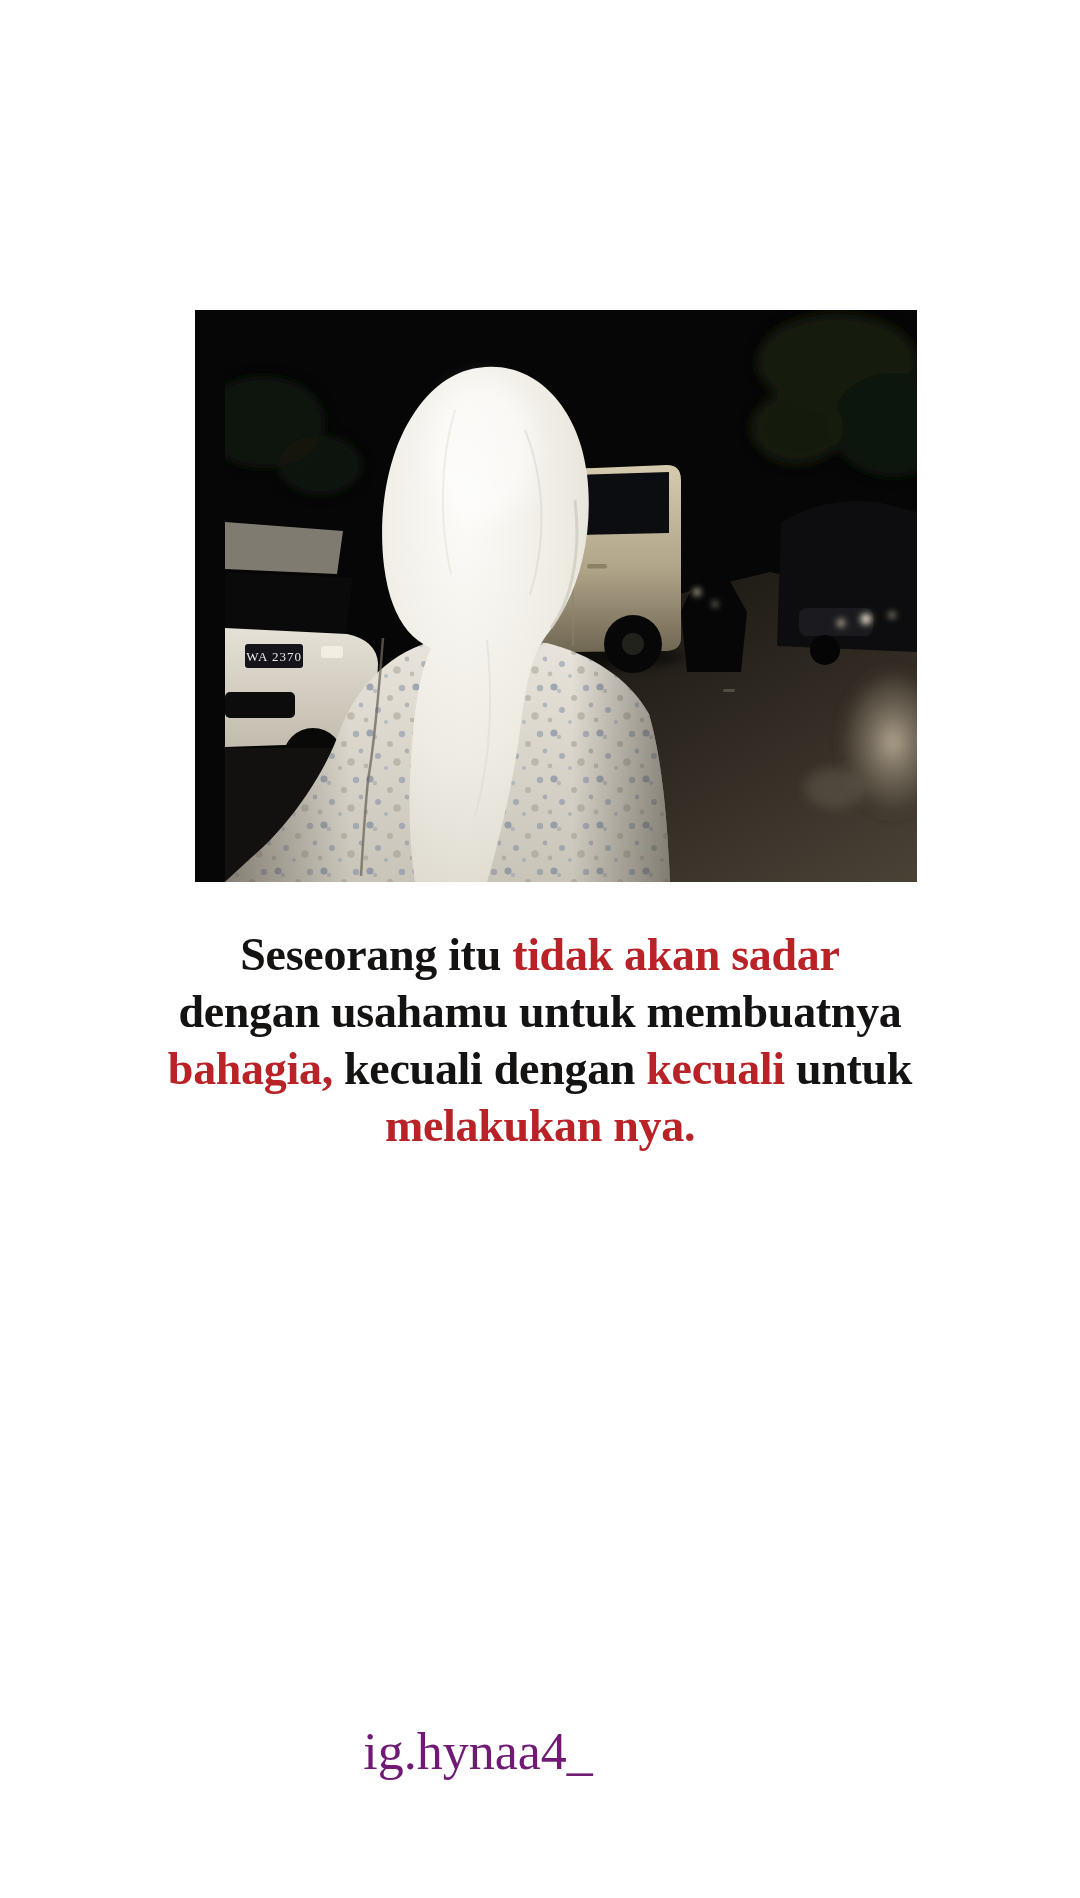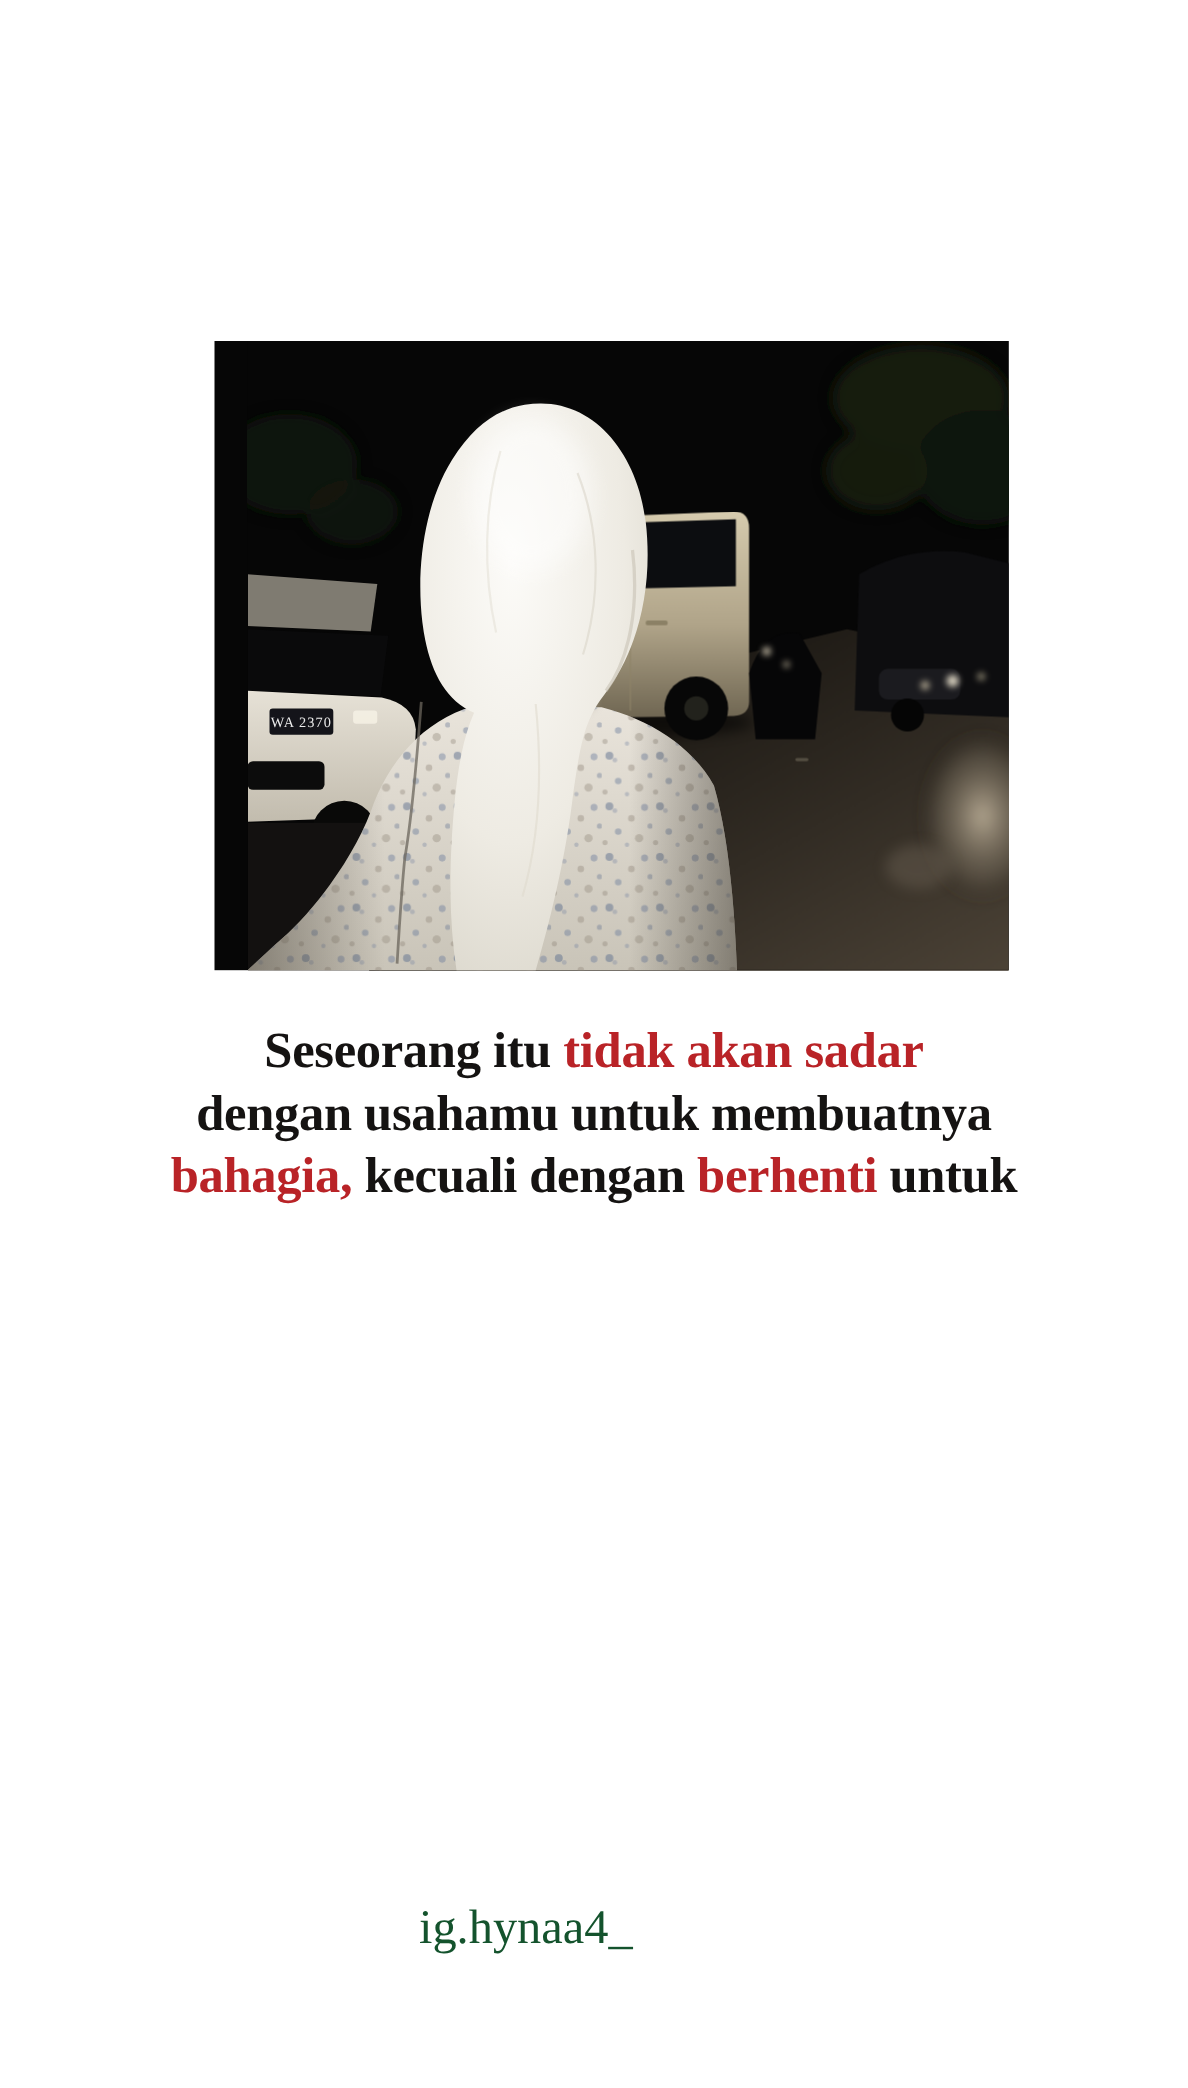--- a/index.html
+++ b/index.html
@@ -21,23 +21,23 @@
     line-height:57px;
     letter-spacing:-0.3px;
     color:var(--ink,#151312);
   }
   .quote-line{white-space:nowrap;}
   .seg-dark{color:var(--ink,#151312);text-align:right;}
   .seg-red{color:var(--red,#b92327);}
   .handle{
     position:absolute;left:0;top:1728px;width:956px;
     text-align:center;
-    font-size:44px;
+    font-size:52px;
     line-height:48px;
-    color:#14532d;
+    color:#701a75;
   }
 </style>
 </head>
 <body>
 
 <div class="card">
 
   <div class="photo" role="img" aria-label="Night photo of a woman seen from behind wearing a white hijab and a white floral dress, standing in a dark parking area beside a white car and a beige minivan">
     <svg viewBox="0 0 692 572" xmlns="http://www.w3.org/2000/svg">
       <defs>
@@ -188,18 +188,19 @@
           <path d="M 262 330 C 268 390 266 450 250 505" stroke="#dfdacd" stroke-width="2"></path>
           <path d="M 350 190 C 356 240 348 288 326 318" stroke="#c6c0b2" stroke-width="3"></path>
         </g>
       </g>
     </svg>
   </div>
 
   <div class="quote" id="quote">
       <div class="quote-line"><span class="seg-dark">Seseorang itu </span><span class="seg-red">tidak akan sadar</span></div>
       <div class="quote-line"><span class="seg-dark">dengan usahamu untuk membuatnya</span></div>
-      <div class="quote-line"><span class="seg-red">bahagia,</span><span class="seg-dark"> kecuali dengan </span><span class="seg-red">berhenti</span><span class="seg-dark"> untuk</span></div>
+      <div class="quote-line"><span class="seg-red">bahagia,</span><span class="seg-dark"> kecuali dengan </span><span class="seg-red">kecuali</span><span class="seg-dark"> untuk</span></div>
+      <div class="quote-line"><span class="seg-red">melakukan nya.</span></div>
     </div>
 
   <div class="handle">ig.hynaa4_</div>
 
 </div>
 
 </body></html>

